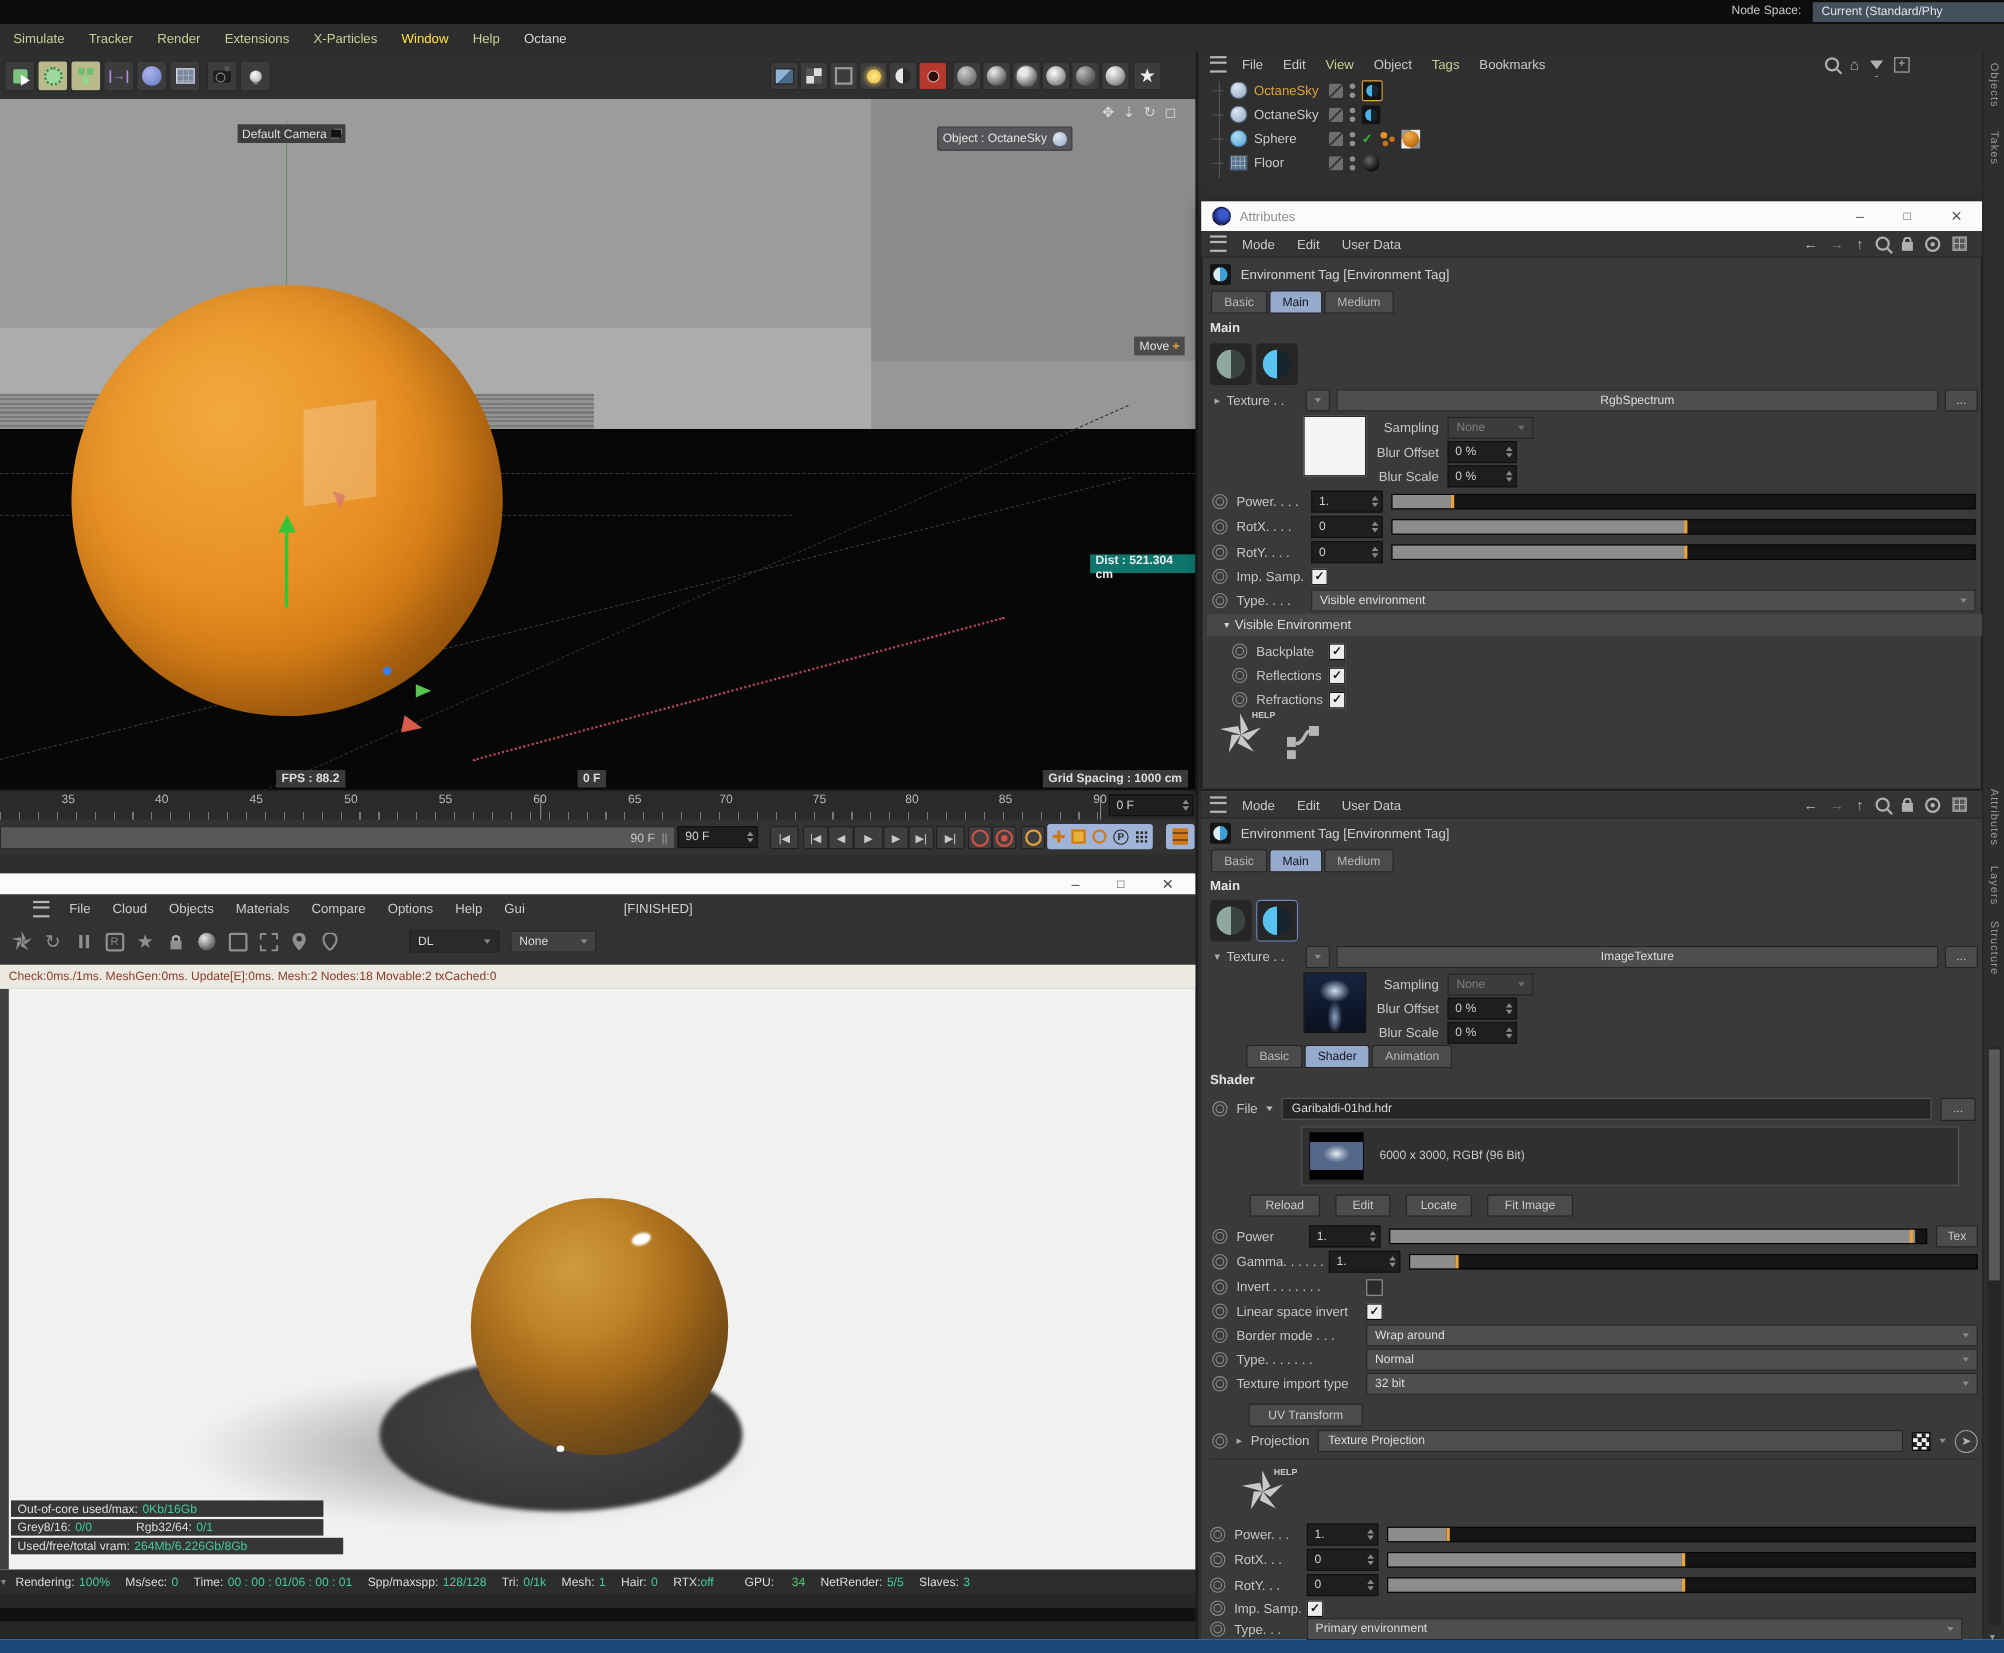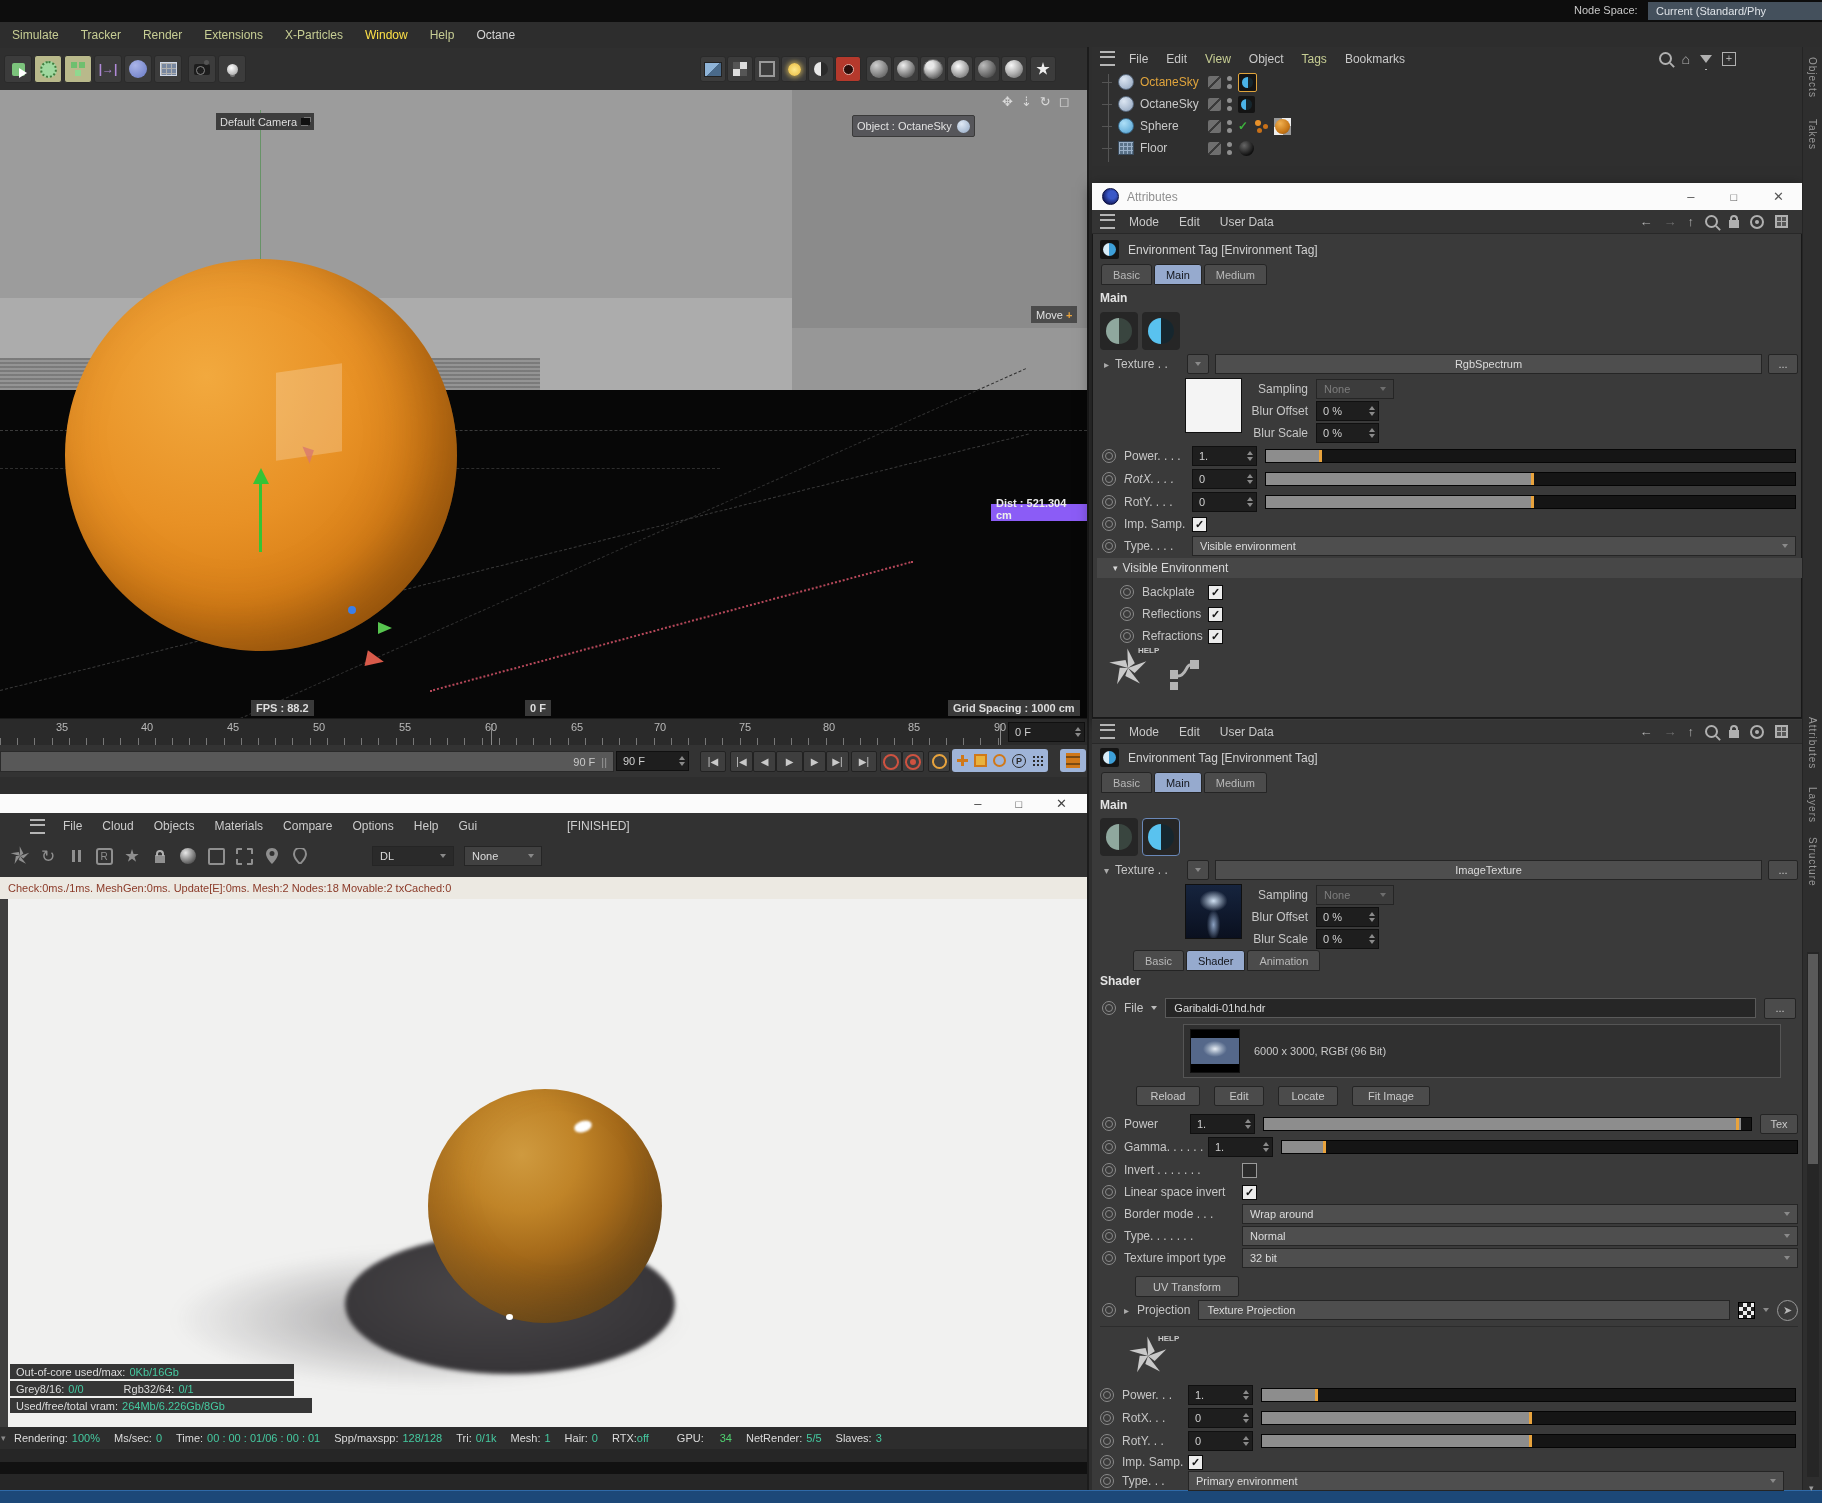--- a/index.html
+++ b/index.html
@@ -212,21 +212,21 @@
     <div class="abs flexr" style="left:1002px;top:4px;gap:8px;color:#d8d8d8;font-size:13px;">
       <span>✥</span>
       <span>⇣</span>
       <span>↻</span>
       <span>◻</span>
     </div>
     <div class="abs flexr" style="left:1031px;top:216px;height:17px;background:#4b4b4b;padding:0 5px;gap:3px;font-size:11px;color:#e0e0e0;">
       <span>Move</span>
         <span style="color:#e8a33d;font-weight:bold;">+</span>
     </div>
-    <div class="abs" style="left:991px;top:414px;height:17px;background:#8b5cf6;padding:0 5px;font-size:11px;font-weight:bold;color:#ececec;display:flex;align-items:flex-end;">
+    <div class="abs" style="left:991px;top:414px;height:17px;background:#0f766e;padding:0 5px;font-size:11px;font-weight:bold;color:#ececec;display:flex;align-items:flex-start;">
       <span>Dist : 521.304 cm</span>
     </div>
     <div class="abs" style="left:251px;top:610px;height:16px;background:#3a3a3a;padding:0 5px;font-size:11px;font-weight:bold;color:#dddddd;display:flex;align-items:center;">
         <span>FPS : 88.2</span>
       </div>
     <div class="abs" style="left:525px;top:610px;height:16px;background:#3a3a3a;padding:0 5px;font-size:11px;font-weight:bold;color:#dddddd;display:flex;align-items:center;">
         <span>0 F</span>
       </div>
     <div class="abs" style="left:948px;top:610px;height:16px;background:#3a3a3a;padding:0 5px;font-size:11px;font-weight:bold;color:#dddddd;display:flex;align-items:center;">
         <span>Grid Spacing : 1000 cm</span>
@@ -618,21 +618,21 @@
           <i class="dnt"></i>
         </span>
       </span>
     <div class="slider" style="flex:1;">
         <i class="fill" style="width:10%;"></i>
         <i class="mark" style="left:10%;"></i>
       </div>
   </div>
   <div class="row" style="left:1102px;top:469px;width:694px;">
     <span class="knob"></span>
-      <span class="lbl" style="width:60px;font-style:italic;">RotX. . . .</span>
+      <span class="lbl" style="width:60px;">RotX. . . .</span>
     <span class="stepper" style="width:54px;">
         <span>0</span>
         <span class="updn">
           <i class="upt"></i>
           <i class="dnt"></i>
         </span>
       </span>
     <div class="slider" style="flex:1;">
         <i class="fill" style="width:50%;"></i>
         <i class="mark" style="left:50%;"></i>

